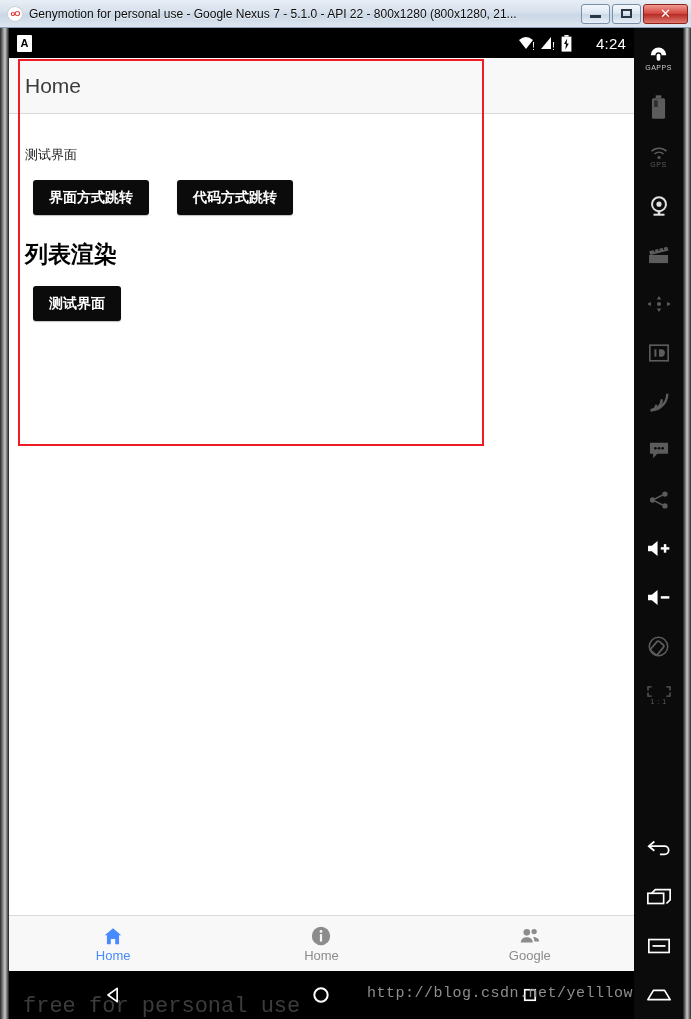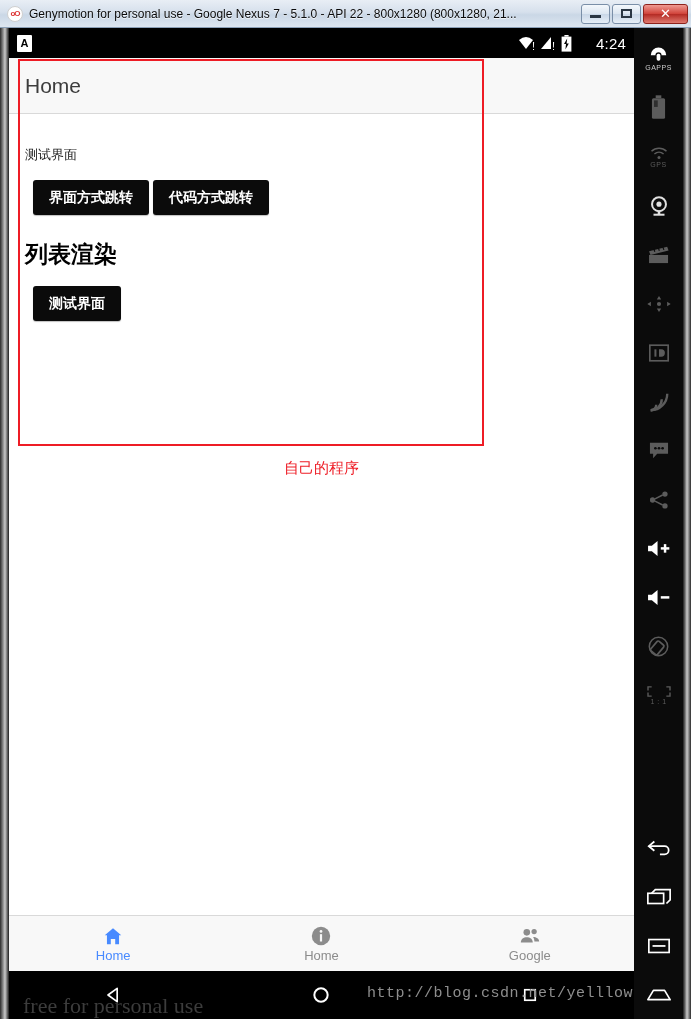--- a/index.html
+++ b/index.html
@@ -91,21 +91,21 @@
   
   .ion-content {
     position: absolute; left: 0; top: 86px; width: 625px; height: 837px;
     background: #fff; padding: 16px;
   }
   .welcome-h {
     font-size: 25px; font-weight: bold; color: #000;
     margin: 14px 0 0 0; letter-spacing: -0.2px;
   }
   .sub-text { font-size: 13px; color: #1a1a1a; margin: 16px 0 8px 0; }
-  .btn-row { margin-top: 16px; display: flex; gap: 4px; padding-left: 8px; }
+  .btn-row { margin-top: 16px; display: flex; gap: 28px; padding-left: 8px; }
   .ion-btn {
     background: #0b0b0b; color: #fff; border: none; border-radius: 3px;
     font-size: 14px; font-weight: bold; padding: 0 16px; height: 35px;
     line-height: 35px; font-family: inherit; cursor: pointer;
     box-shadow: 0 1px 1px rgba(0,0,0,.25);
   }
   .section-h {
     font-size: 23px; font-weight: bold; color: #000; margin: 24px 0 0 0;
   }
   .note-red {
@@ -137,21 +137,21 @@
   
   .navbar {
     position: absolute; left: 0; bottom: 0; width: 625px; height: 48px;
     background: #000; display: flex; align-items: center; justify-content: space-around;
   }
   .nav-btn { width: 46px; height: 48px; display: flex; align-items: center; justify-content: center; cursor: pointer; }
 
   
   .watermark {
     position: absolute; left: 14px; bottom: 0px; font-size: 22px;
-    color: #3c3c3c; font-family: Liberation Serif, serif;
+    color: #3c3c3c; font-family: Liberation Mono, monospace;
     white-space: nowrap; pointer-events: none;
   }
   .wm-url {
     position: absolute; left: 358px; bottom: 17px; font-size: 15px;
     color: #8e8e8e; font-family: "Liberation Mono","DejaVu Sans Mono", monospace;
     white-space: nowrap; pointer-events: none; letter-spacing: .5px;
   }
 
   
   .toolbar {
@@ -235,21 +235,20 @@
           <button class="ion-btn">界面方式跳转</button>
           <button class="ion-btn">代码方式跳转</button>
         </div>
 
         <h2 class="section-h">列表渲染</h2>
 
         <div class="btn-row">
           <button class="ion-btn">测试界面</button>
         </div>
 
-        <div class="note-red">自己的程序</div>
       </div>
 
       <div class="anno-box"></div>
 
       <div class="tabbar">
         <div class="tab active">
           <span class="tab-icon">
             <svg width="22" height="22" viewBox="0 0 24 24">
                 <path fill="currentColor" d="M12 3.6 L3 11.2 h2.4 V21 h4.2 v-5.6 h4.8 V21 h4.2 v-9.8 H21 Z"></path>
               </svg>

